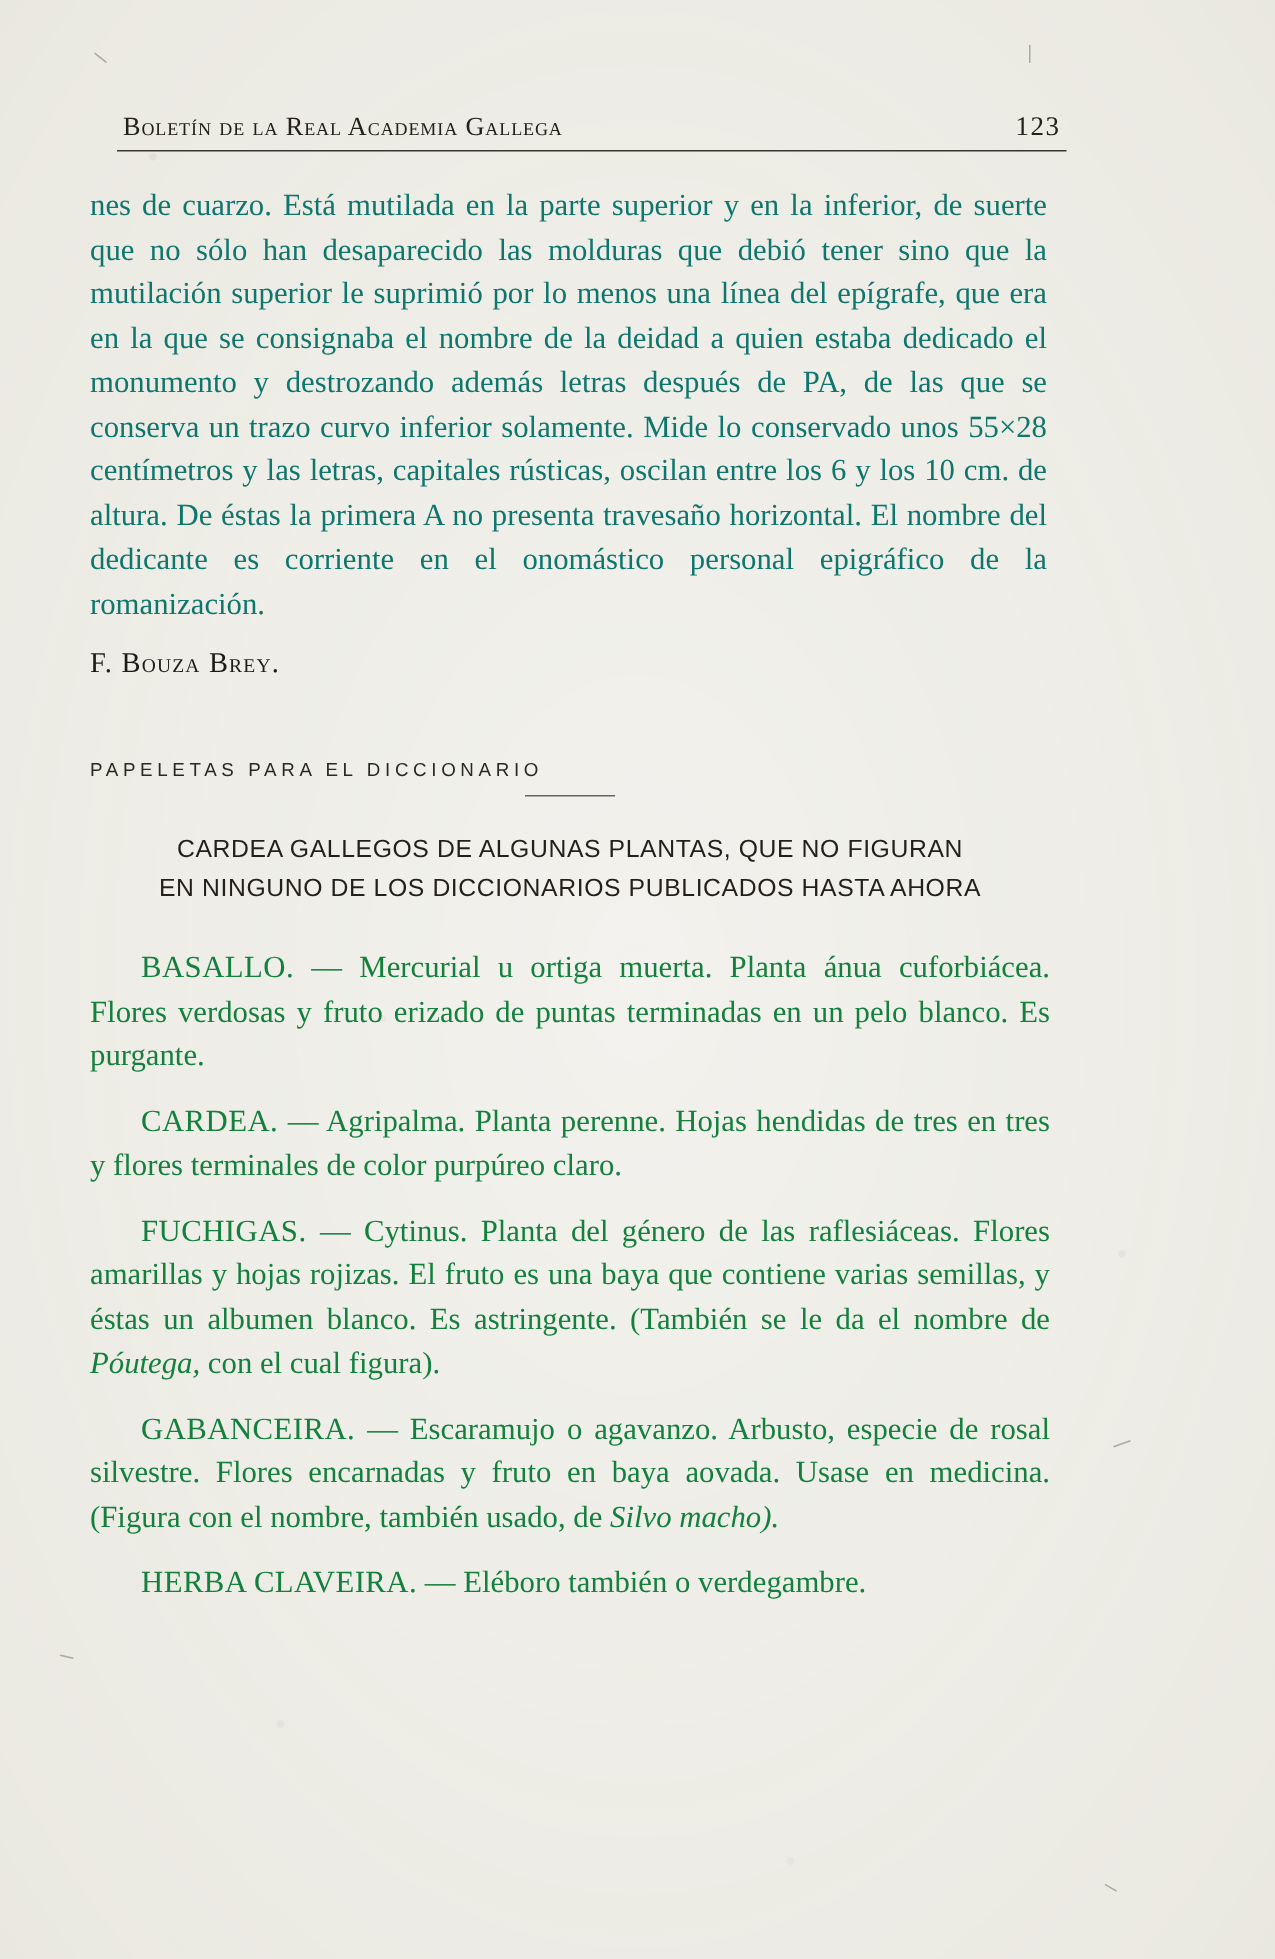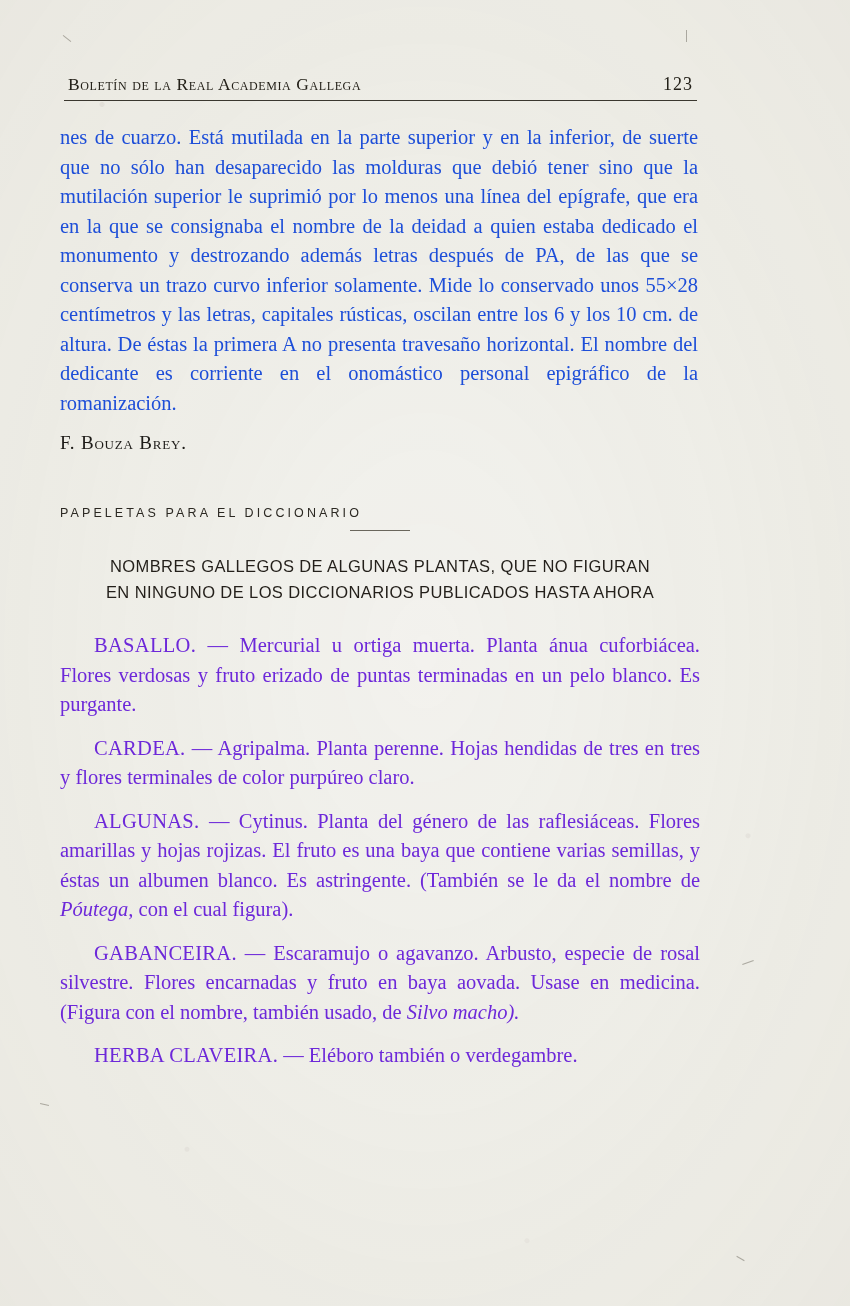--- a/index.html
+++ b/index.html
@@ -43,42 +43,42 @@
     width: 640px;
   }
   
   .running-head {
     display: flex;
     align-items: baseline;
     justify-content: space-between;
     padding: 0 4px 5px 4px;
     border-bottom: 1.2px solid #3a372f;
     width: 625px;
-    margin-left: 4px;
+    margin-left: 18px;
   }
   .rh-title {
     font-variant: small-caps;
     font-size: 17.5px;
     letter-spacing: .6px;
     color: #242119;
     white-space: nowrap;
   }
   .rh-page {
     font-size: 18px;
     letter-spacing: 1px;
     color: #242119;
     font-family: "Liberation Serif", serif;
   }
   
   .para {
     font-size: 20.5px;
     line-height: 29.5px;
     text-align: justify;
     text-justify: inter-word;
-    color: #1d4ed8;
+    color: #0f766e;
     margin: 0;
     font-family: Liberation Serif, serif;
   }
   .body-block {
     margin-top: 22px;
     width: 638px;
   }
   .signature {
     margin-top: 14px;
     text-align: left;
@@ -115,21 +115,21 @@
   .entries {
     margin-top: 26px;
   }
   .entry {
     font-size: 20.5px;
     line-height: 29.5px;
     text-align: justify;
     text-justify: inter-word;
     text-indent: 34px;
     margin: 0 0 14px 0;
-    color: #6d28d9;
+    color: #15803d;
   }
   .entry:last-child { margin-bottom: 0; }
   .headword {
     font-variant: normal;
     letter-spacing: .3px;
   }
   .it { font-style: italic; }
   
   .edge-mark {
     position: absolute;
@@ -162,36 +162,36 @@
 
     <div class="body-block">
       <p class="para">nes de cuarzo. Está mutilada en la parte superior y en la inferior, de suerte que no sólo han desaparecido las molduras que debió tener sino que la mutilación superior le suprimió por lo menos una línea del epígrafe, que era en la que se consignaba el nombre de la deidad a quien estaba dedicado el monumento y destrozando además letras después de PA, de las que se conserva un trazo curvo inferior solamente. Mide lo conservado unos 55×28 centímetros y las letras, capitales rústicas, oscilan entre los 6 y los 10 cm. de altura. De éstas la primera A no presenta travesaño horizontal. El nombre del dedicante es corriente en el onomástico personal epigráfico de la romanización.</p>
       <div class="signature">F. Bouza Brey.</div>
     </div>
 
     <div class="section-label">PAPELETAS PARA EL DICCIONARIO</div>
     <div class="section-rule"></div>
 
     <div class="subtitle">
-      <div>NOMBRES GALLEGOS DE ALGUNAS PLANTAS, QUE NO FIGURAN</div>
+      <div>CARDEA GALLEGOS DE ALGUNAS PLANTAS, QUE NO FIGURAN</div>
       <div>EN NINGUNO DE LOS DICCIONARIOS PUBLICADOS HASTA AHORA</div>
     </div>
 
     <div class="entries">
 
       <p class="entry">
         <span class="headword">BASALLO.</span><span> — Mercurial u ortiga muerta. Planta ánua cuforbiácea. Flores verdosas y fruto erizado de puntas terminadas en un pelo blanco. Es purgante.</span><span class="it"></span><span></span>
       </p>
 
       <p class="entry">
         <span class="headword">CARDEA.</span><span> — Agripalma. Planta perenne. Hojas hendidas de tres en tres y flores terminales de color purpúreo claro.</span><span class="it"></span><span></span>
       </p>
 
       <p class="entry">
-        <span class="headword">ALGUNAS.</span><span> — Cytinus. Planta del género de las raflesiáceas. Flores amarillas y hojas rojizas. El fruto es una baya que contiene varias semillas, y éstas un albumen blanco. Es astringente. (También se le da el nombre de </span><span class="it">Póutega,</span><span> con el cual figura).</span>
+        <span class="headword">FUCHIGAS.</span><span> — Cytinus. Planta del género de las raflesiáceas. Flores amarillas y hojas rojizas. El fruto es una baya que contiene varias semillas, y éstas un albumen blanco. Es astringente. (También se le da el nombre de </span><span class="it">Póutega,</span><span> con el cual figura).</span>
       </p>
 
 
       <p class="entry">
         <span class="headword">GABANCEIRA.</span><span> — Escaramujo o agavanzo. Arbusto, especie de rosal silvestre. Flores encarnadas y fruto en baya aovada. Usase en medicina. (Figura con el nombre, también usado, de </span><span class="it">Silvo macho).</span><span></span>
       </p>
 
       <p class="entry">
         <span class="headword">HERBA CLAVEIRA.</span><span> — Eléboro también o verdegambre.</span><span class="it"></span><span></span>
       </p>

